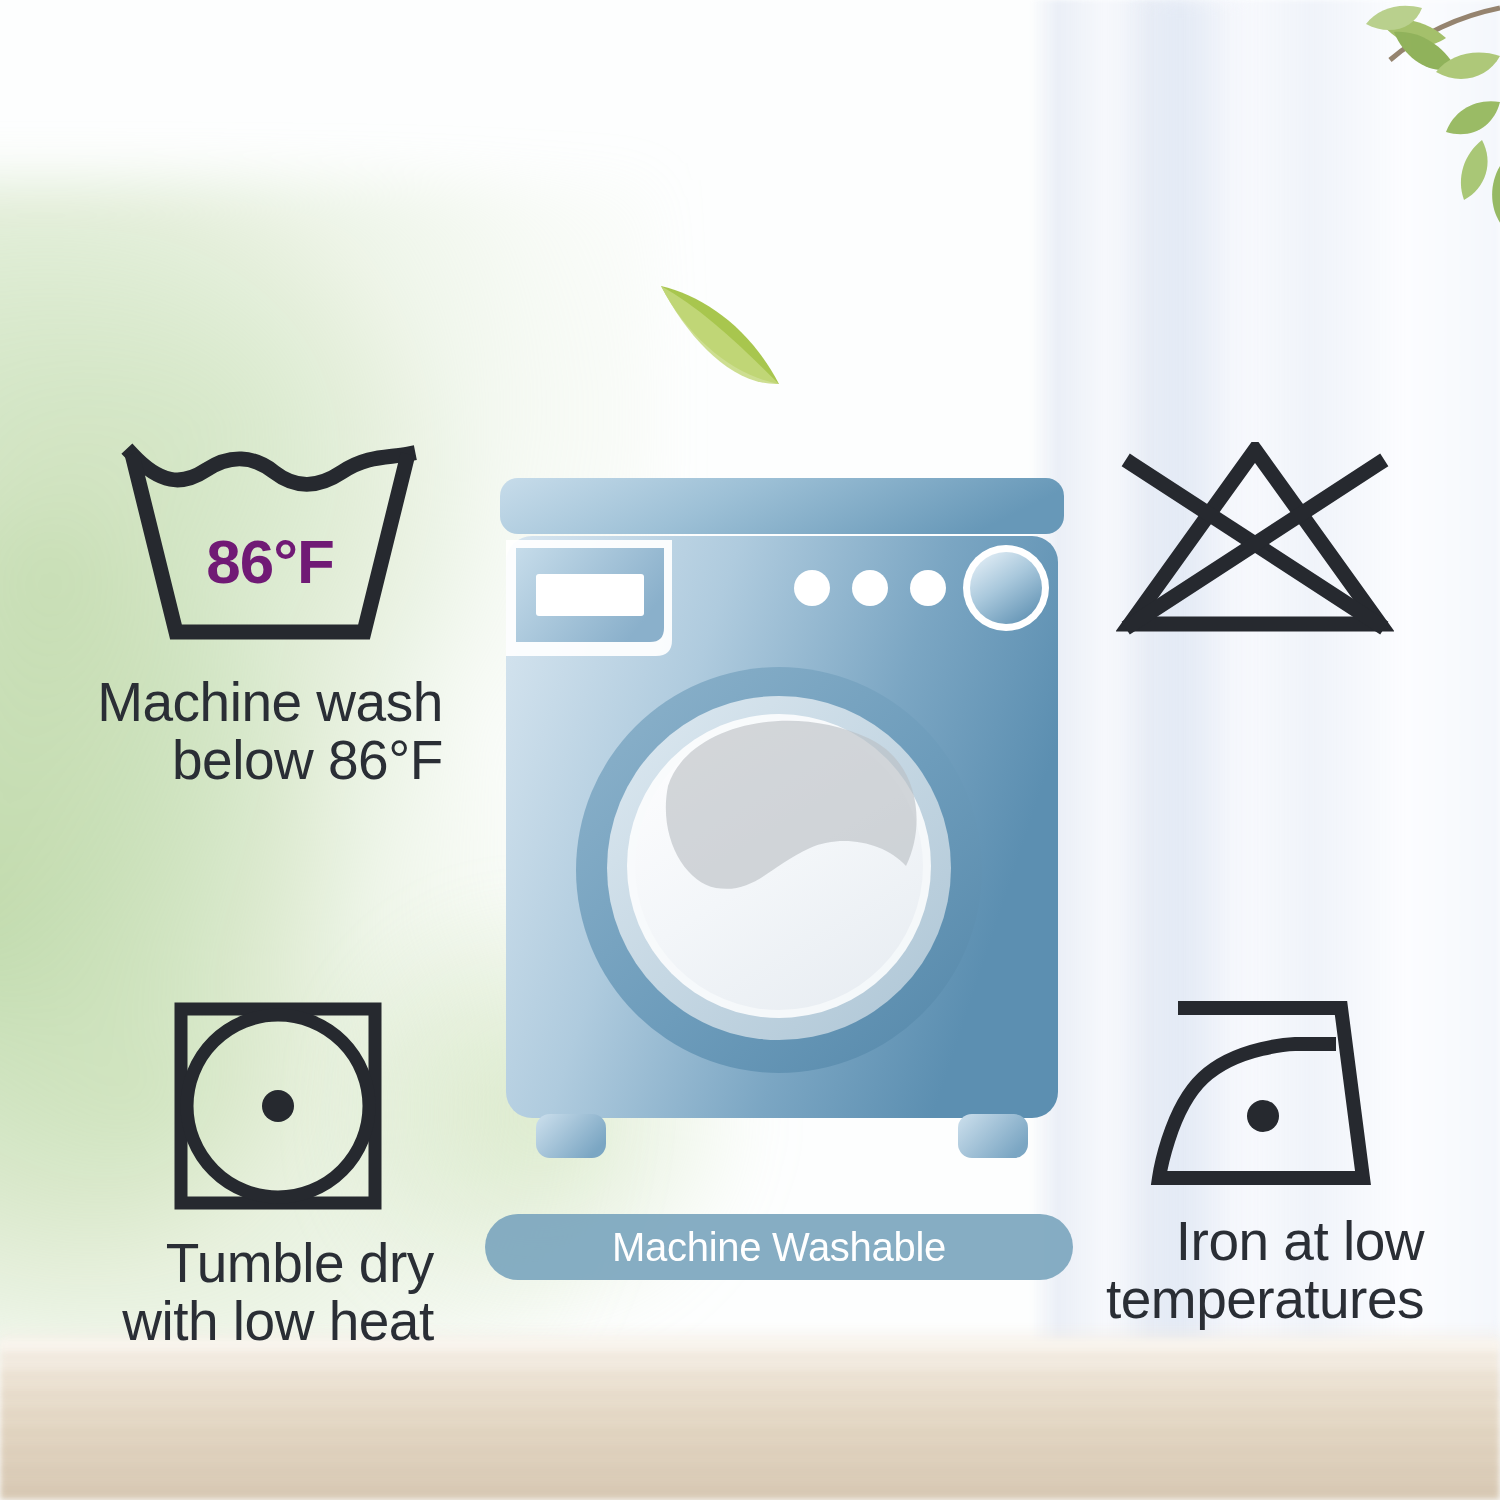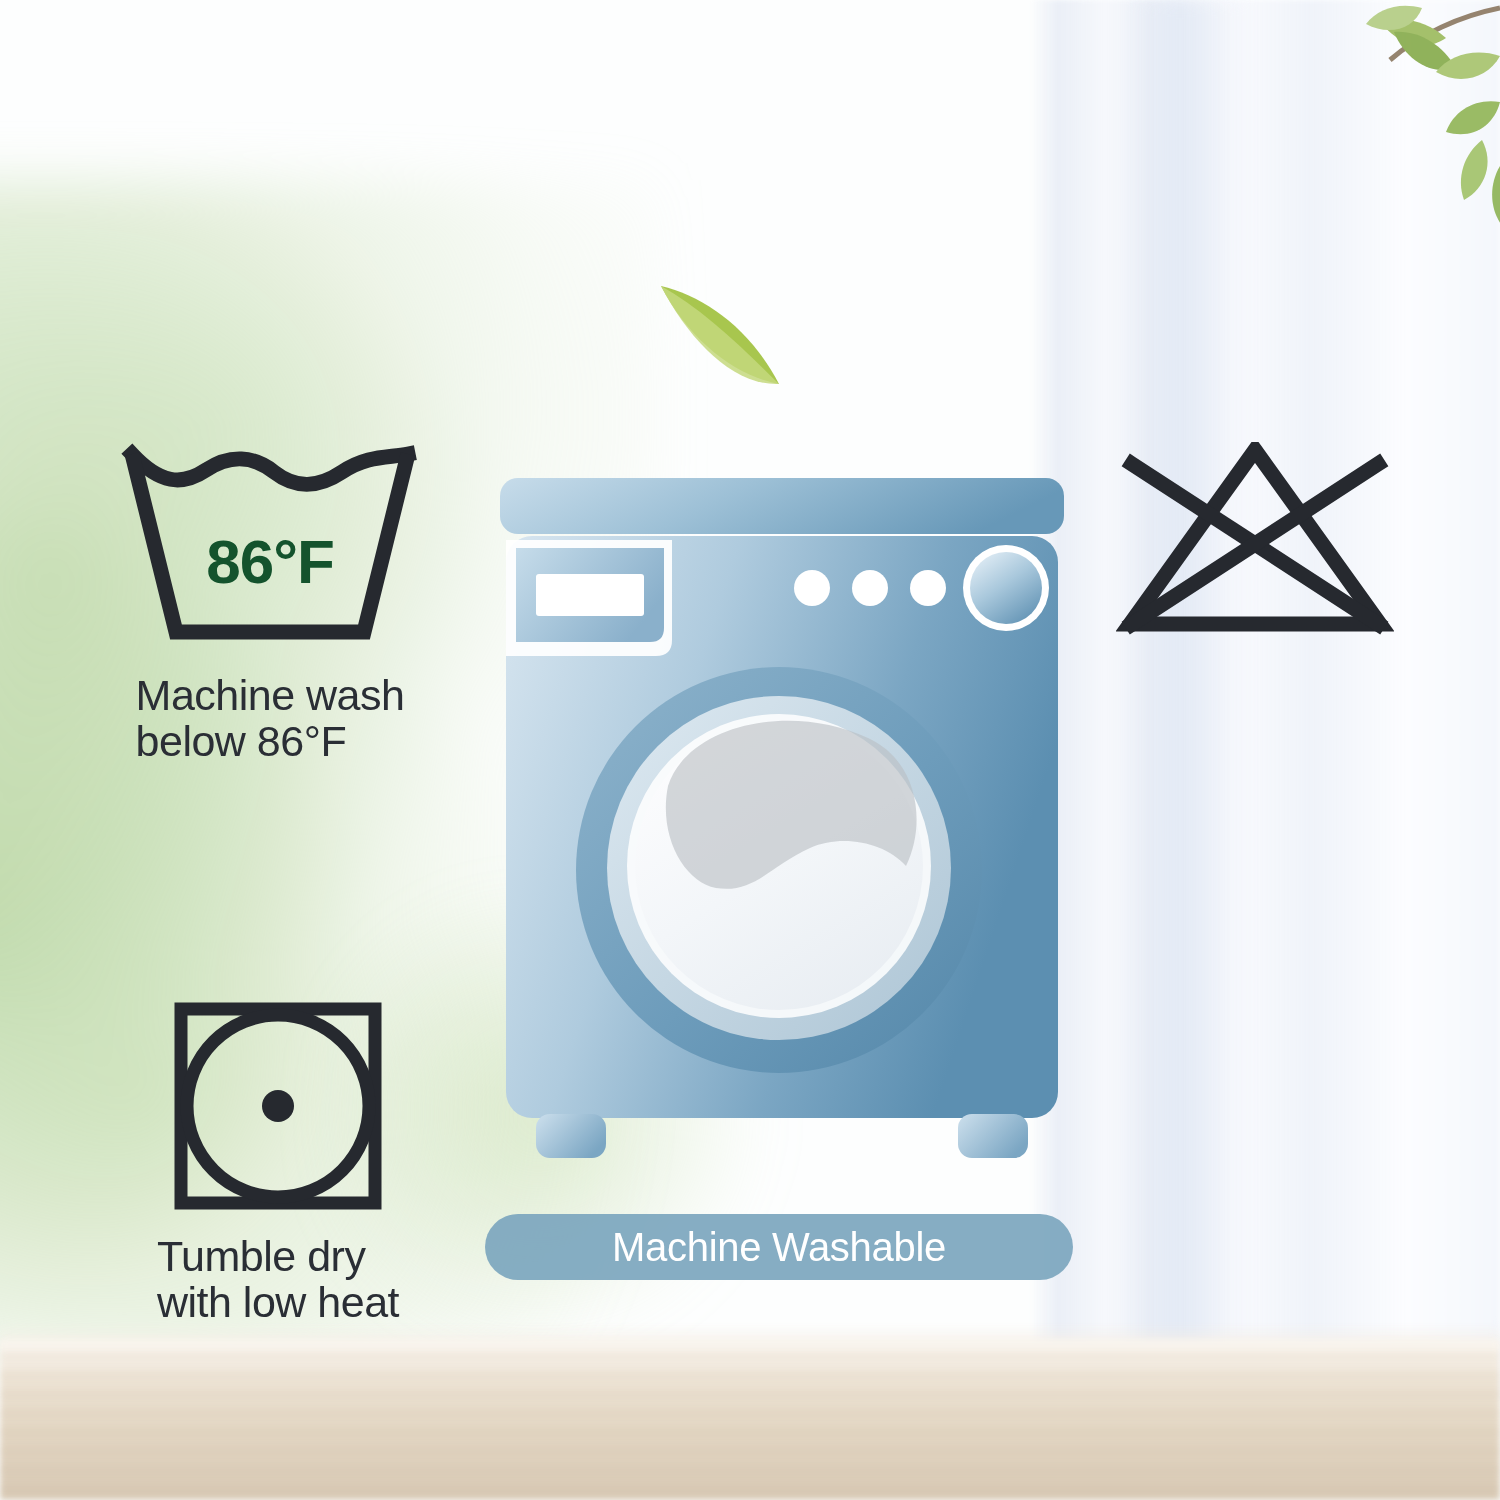--- a/index.html
+++ b/index.html
@@ -157,23 +157,23 @@
   
   .care-item {
     position: absolute;
     display: flex;
     flex-direction: column;
     align-items: center;
   }
   .care-icon { display: block; }
   .care-caption {
     margin-top: 26px;
-    text-align: left;
+    text-align: right;
     color: #2a2e35;
-    font-size: 43px;
+    font-size: 55px;
     line-height: 1.06;
     letter-spacing: -0.5px;
     white-space: pre-line;
     font-family: "Liberation Sans", sans-serif;
   }
 
   #care-wash    { left: 55px;   top: 442px;  width: 430px; }
   #care-bleach  { left: 1040px; top: 442px;  width: 430px; }
   #care-dry     { left: 78px;   top: 1000px; width: 400px; }
   #care-iron    { left: 1055px; top: 1000px; width: 420px; }
@@ -182,21 +182,21 @@
   #care-iron .care-caption { margin-top: 22px; }
 
   
   .tub-temp {
     position: absolute;
     left: 0; right: 0;
     top: 84px;
     text-align: center;
     font-size: 62px;
     font-weight: bold;
-    color: #14532d;
+    color: #701a75;
     letter-spacing: -1px;
     font-family: "Liberation Sans", sans-serif;
   }
   .sym-wrap { position: relative; }
 
   
   .machine { position: absolute; left: 492px; top: 470px; width: 580px; height: 720px; }
 
   
   .badge {
@@ -276,20 +276,28 @@
   <div class="care-item" id="care-dry">
     <svg class="care-icon" width="212" height="212" viewBox="0 0 212 212">
       <rect x="9" y="9" width="194" height="194" stroke="#26292f" stroke-width="13" fill="none"></rect>
       <circle cx="106" cy="106" r="91" stroke="#26292f" stroke-width="13" fill="none"></circle>
       <circle cx="106" cy="106" r="16" fill="#26292f"></circle>
     </svg>
     <div class="care-caption">Tumble dry
 with low heat</div>
   </div>
 
+  <div class="care-item" id="care-iron">
+    <svg class="care-icon" width="240" height="190" viewBox="0 0 240 190">
+      <path d="M40 8 L196 8 L218 178 L14 178 C14 178 24 110 58 78 C92 46 150 44 150 44 L184 44" stroke="#26292f" stroke-width="14" fill="none" stroke-linejoin="miter" stroke-linecap="square"></path>
+      <circle cx="118" cy="116" r="16" fill="#26292f"></circle>
+    </svg>
+    <div class="care-caption">Iron at low
+temperatures</div>
+  </div>
 
   <svg class="machine" viewBox="0 0 580 720">
     <defs>
       <linearGradient id="bodyGrad" x1="0" y1="0" x2="1" y2="0.35">
         <stop offset="0%" stop-color="#d8e6f0"></stop>
         <stop offset="38%" stop-color="#afcbde"></stop>
         <stop offset="72%" stop-color="#7ba6c3"></stop>
         <stop offset="100%" stop-color="#5c8fb1"></stop>
       </linearGradient>
       <linearGradient id="lidGrad" x1="0" y1="0" x2="1" y2="0.2">

